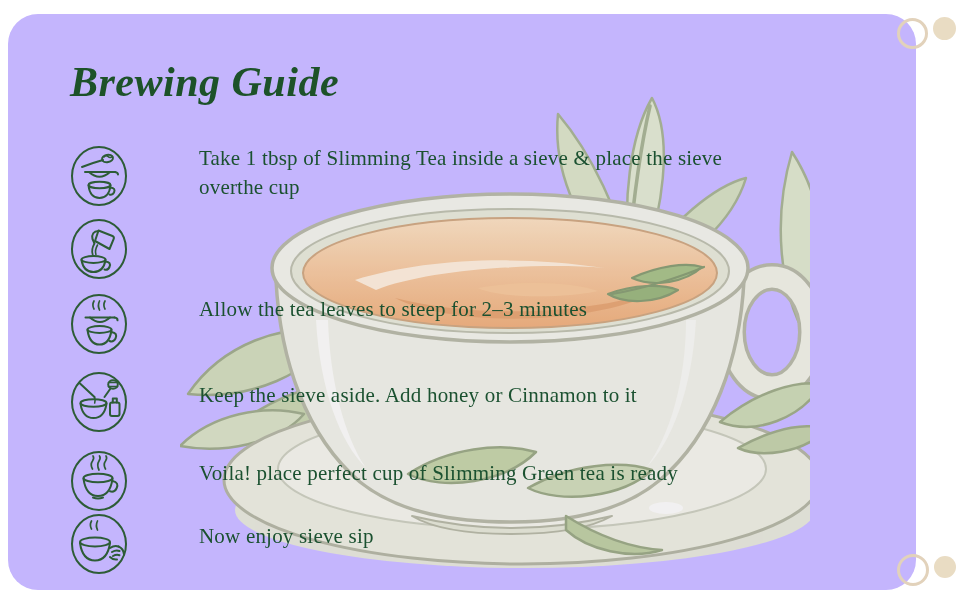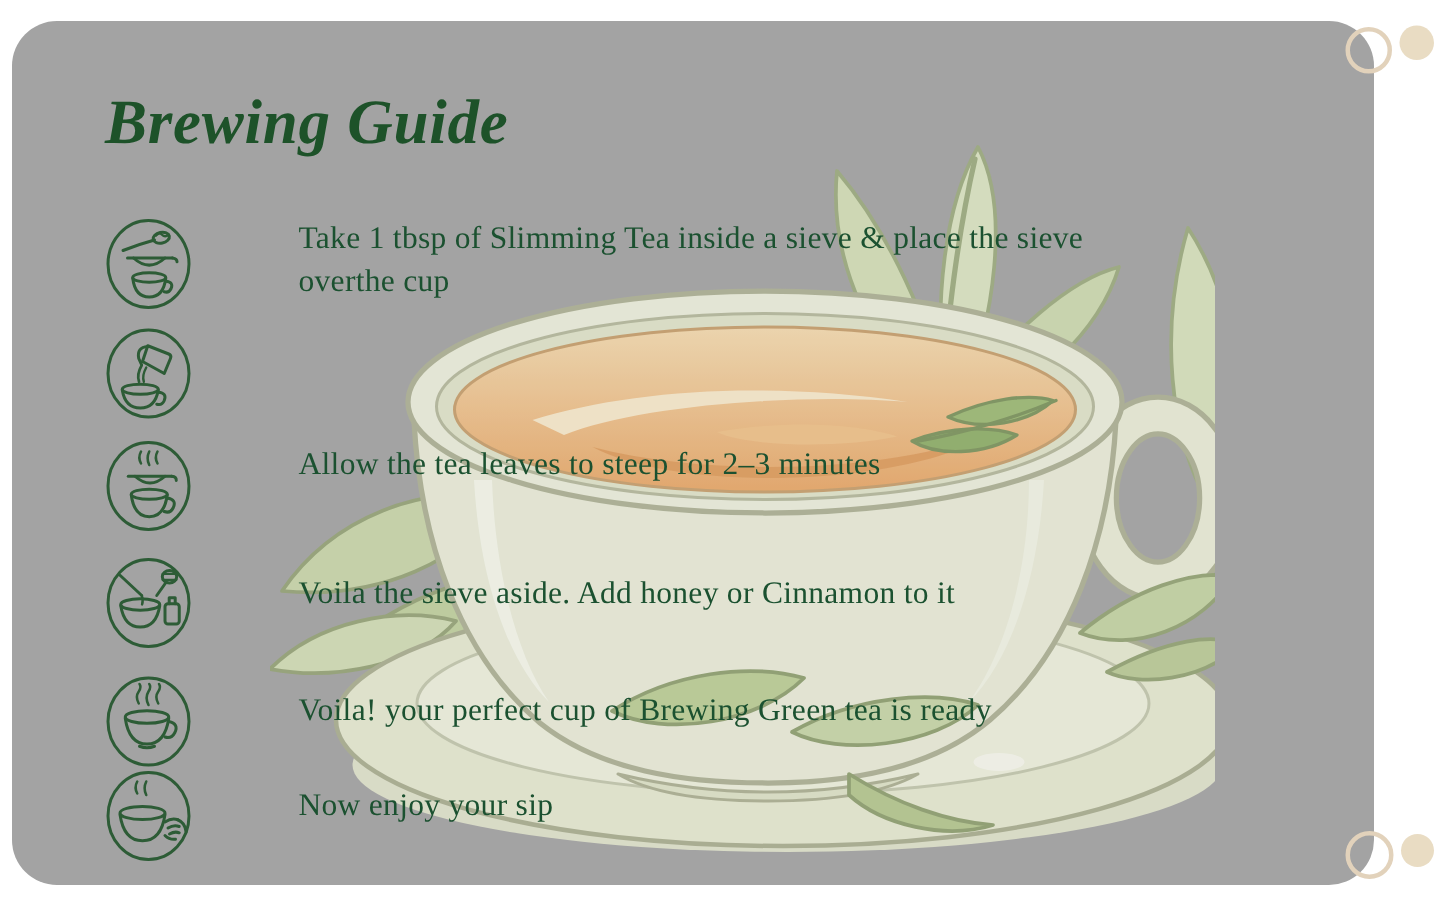--- a/index.html
+++ b/index.html
@@ -1,17 +1,17 @@
 <!DOCTYPE html>
 <html><head>
 <meta charset="utf-8">
 <style>
   html,body{margin:0;padding:0;width:970px;height:600px;background:#ffffff;overflow:hidden;
     font-family:"Liberation Serif", serif;}
-  .card{position:absolute;left:8px;top:14px;width:908px;height:576px;background:#a3a3a3;
+  .card{position:absolute;left:8px;top:14px;width:908px;height:576px;background:#c4b5fd;
     border-radius:30px;overflow:hidden;}
   .illus{position:absolute;left:172px;top:78px;width:630px;height:490px;opacity:.85;z-index:1;}
   .title{position:absolute;left:62px;top:44px;z-index:3;font-size:42px;font-weight:bold;
     font-style:italic;color:#1d5229;letter-spacing:.5px;}
   .step-icon{position:absolute;left:62px;width:58px;height:62px;z-index:3;}
   .step-icon svg{width:58px;height:62px;stroke:#2d5c36;fill:none;stroke-width:2;
     stroke-linecap:round;stroke-linejoin:round;}
   .step-text{position:absolute;left:143px;z-index:3;font-size:21px;color:#1b5130;
     letter-spacing:.2px;margin-left:48px;}
   .i1{top:131px}.t1{top:130px;width:548px;line-height:29px}
@@ -141,50 +141,50 @@
       <path d="M40.5 17.5 L34.5 26"></path>
       <ellipse cx="43" cy="13.5" rx="4.8" ry="4.2"></ellipse>
       <path d="M38.5 11.5 h9" stroke-width="1.5"></path>
         <path d="M38.5 15.5 h9" stroke-width="1.5"></path>
       <rect x="40" y="31.5" width="9.5" height="13.5" rx="2"></rect>
       <path d="M42.8 31.5 v-4 h4 v4"></path>
       <ellipse cx="23.5" cy="32" rx="13" ry="3.8"></ellipse>
       <path d="M10.5 32.8 Q12.8 47 23.5 47 Q34.2 47 36.5 32.8"></path>
     </svg>
   </span>
-  <div class="step-text t4">Voila the sieve aside. Add honey or Cinnamon to it</div>
+  <div class="step-text t4">Keep the sieve aside. Add honey or Cinnamon to it</div>
 
   <span class="step-icon i5">
     <svg viewBox="0 0 58 62">
       <ellipse cx="29" cy="31" rx="27" ry="29"></ellipse>
       <path d="M22.5 19 q-2.5 -4.5 0 -8 q2 -3 0.5 -5" stroke-width="1.7"></path>
       <path d="M29 20 q-2.5 -5 0 -9 q2 -3 0.5 -5" stroke-width="1.7"></path>
       <path d="M35.5 19 q-2.5 -4.5 0 -8 q2 -3 0.5 -5" stroke-width="1.7"></path>
       <ellipse cx="28" cy="28" rx="14.5" ry="4.2"></ellipse>
       <path d="M13.5 28.8 Q16 46 28 46 Q40 46 42.5 28.8"></path>
       <path d="M42.5 31 q7 1.5 4 7.5 q-2.2 4.2 -6.5 2.8"></path>
       <path d="M23 47.5 q5 2 10 0"></path>
     </svg>
   </span>
-  <div class="step-text t5">Voila! your perfect cup of Brewing Green tea is ready</div>
+  <div class="step-text t5">Voila! place perfect cup of Slimming Green tea is ready</div>
 
   <span class="step-icon i6">
     <svg viewBox="0 0 58 62">
       <ellipse cx="29" cy="31" rx="27" ry="29"></ellipse>
       <path d="M21.5 16 q-2.2 -4 0 -8" stroke-width="1.7"></path>
       <path d="M27.5 17 q-2.2 -4.5 0 -9" stroke-width="1.7"></path>
       <ellipse cx="25" cy="29" rx="15" ry="4.4"></ellipse>
       <path d="M10 30 Q12.5 47.5 25 47.5 Q37.5 47.5 40 30"></path>
       <path d="M40 35 q4.5 -3 8.5 -1.5"></path>
       <path d="M42 39 q4 -2.5 7.5 -1"></path>
       <path d="M43 43 q3.5 -2 6.5 -0.8"></path>
       <path d="M48.5 33.5 q5 2 5.5 8"></path>
       <path d="M40 44 q3 3 7 2.5"></path>
     </svg>
   </span>
-  <div class="step-text t6">Now enjoy your sip</div>
+  <div class="step-text t6">Now enjoy sieve sip</div>
 
 </div>
 
 <span class="ring ring-top"></span>
 <span class="dot dot-top"></span>
 <span class="ring ring-bottom"></span>
 <span class="dot dot-bottom"></span>
 
 </body></html>

